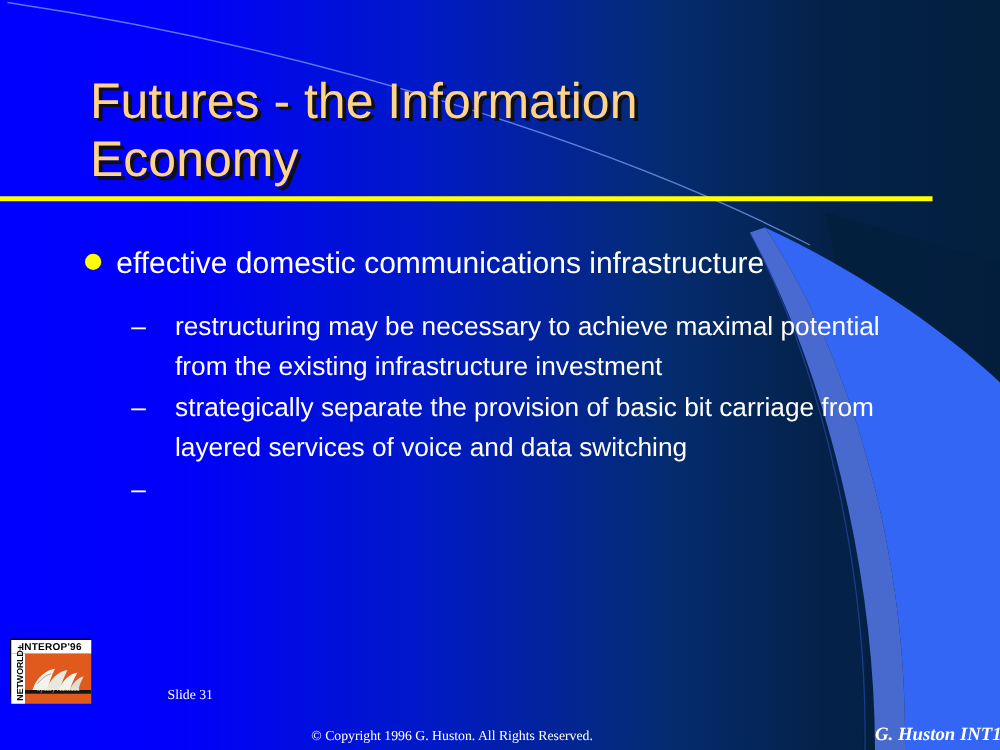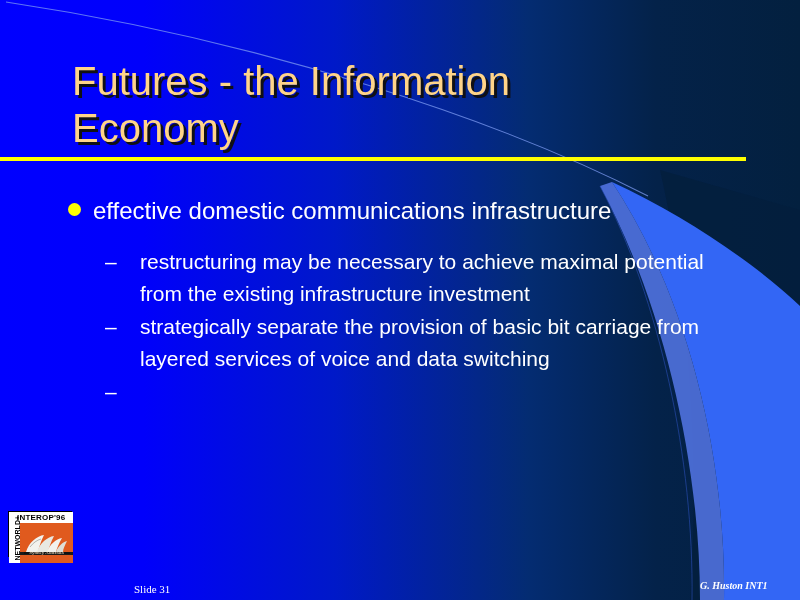--- a/index.html
+++ b/index.html
@@ -187,27 +187,27 @@
   }
 
   
   .footer-text {
     position: absolute;
     font-family: "Liberation Serif", serif;
     font-size: 11px;
     color: #FFFFFF;
     white-space: nowrap;
   }
-  #slide-number { left: 134px; top: 583px; }
+  #slide-number { left: 134px; top: 550px; }
   #copyright    { left: 249px; top: 583px; }
   #attribution  {
     left: 700px; top: 580px;
     font-style: italic;
     font-weight: bold;
-    font-size: 10px;
+    font-size: 15px;
   }
 </style>
 </head>
 <body>
 
 <div id="slide">
 
   <svg id="bg-art" viewBox="0 0 800 600" preserveAspectRatio="none">
     <defs>
       <clipPath id="slide-clip">
@@ -281,15 +281,16 @@
         <path d="M 36,29 C 38,23 43,19 47,18 C 45,22 43,26 43,29 Z" fill="#DEDED6"></path>
 
         <path d="M 4,29 L 50,29 L 50,31 L 4,31 Z" fill="#111"></path>
         <path d="M 10,24 C 13,20 17,17 21,16" stroke="#9a9a94" stroke-width="0.7" fill="none"></path>
       </svg>
     </div>
     <div id="logo-caption">Sydney Australia</div>
   </div>
 
   <div class="footer-text" id="slide-number">Slide 31</div>
+  <div class="footer-text" id="copyright">© Copyright 1996 G. Huston. All Rights Reserved.</div>
   <div class="footer-text" id="attribution">G. Huston  INT1</div>
 
 </div>
 
 </body></html>

